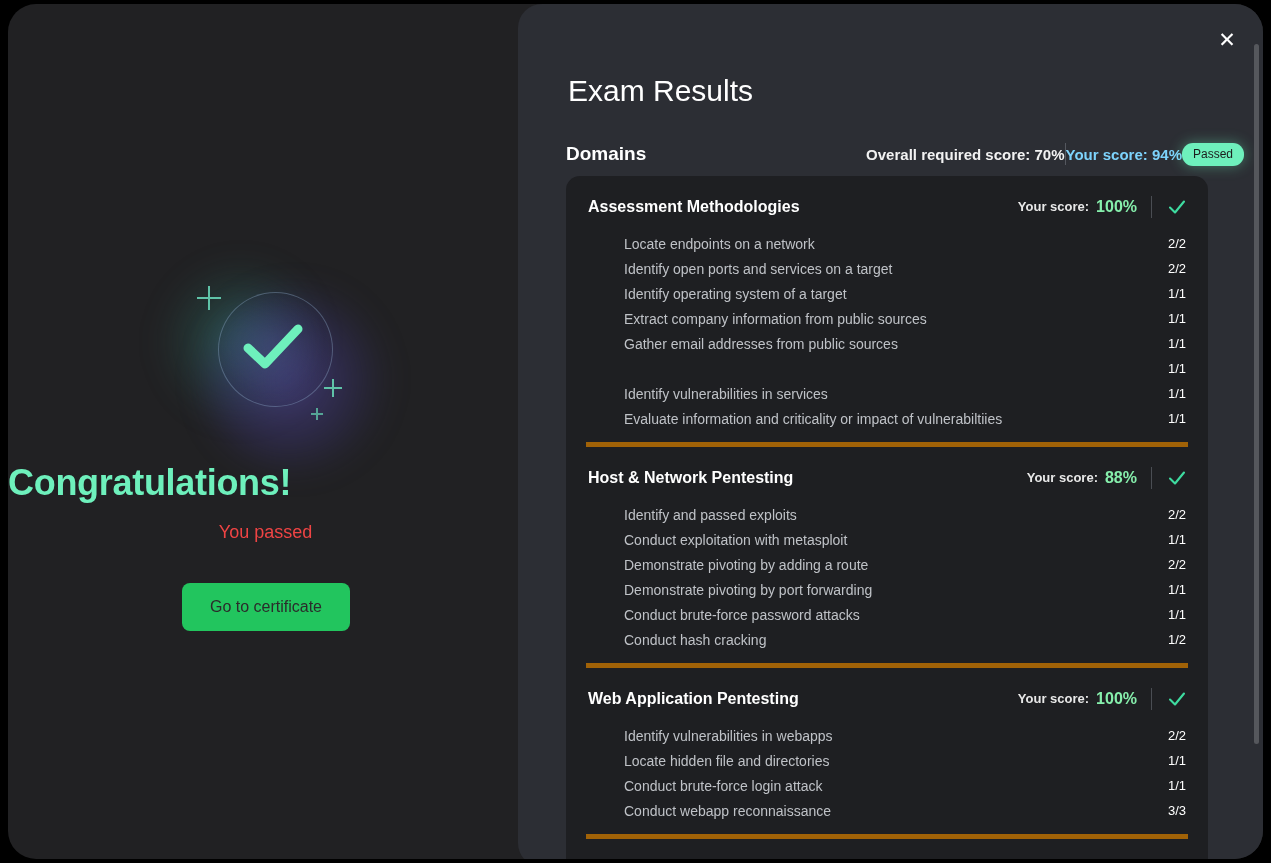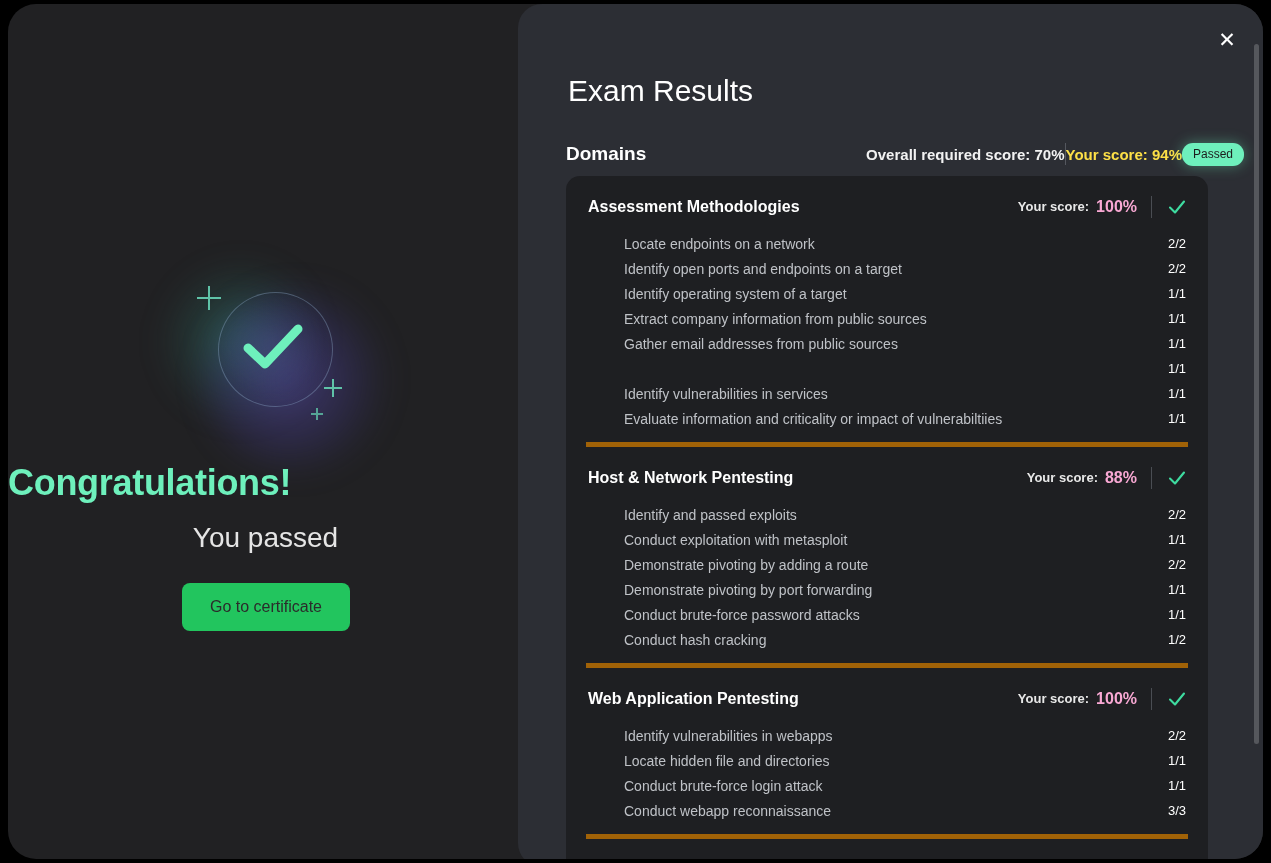--- a/index.html
+++ b/index.html
@@ -78,22 +78,22 @@
     text-align: left;
     font-size: 36px;
     font-weight: bold;
     color: #6EF0BC;
     letter-spacing: -0.3px;
   }
   .subtitle {
     position: absolute;
     left: 0; top: 518px; width: 515px;
     text-align: center;
-    font-size: 28px;
-    color: #e5e5e5;
+    font-size: 18px;
+    color: #ef4444;
   }
   .cert-btn {
     position: absolute;
     left: 174px; top: 579px;
     width: 168px; height: 48px;
     background: #22c55e;
     color: #2b2b2b;
     border: none;
     border-radius: 8px;
     font-size: 16px;
@@ -135,21 +135,21 @@
     width: 678px; height: 26px;
     display: flex; align-items: center;
   }
   .domains-label { font-size: 19px; font-weight: bold; color: #FFFFFF; }
   .summary-right {
     margin-left: auto;
     display: flex; align-items: center; 
   }
   .req-score { font-size: 15px; font-weight: bold; color: #F2F2F2; white-space: nowrap; }
   .vdiv { width: 1px; height: 22px; background: #55585f; }
-  .your-score-top { font-size: 15px; font-weight: bold; color: #fde047; white-space: nowrap; }
+  .your-score-top { font-size: 15px; font-weight: bold; color: #7dd3fc; white-space: nowrap; }
   .pass-badge {
     background: #6EF0BC;
     color: #1c1c1c;
     font-size: 12px;
     border-radius: 11px;
     padding: 4px 11px 5px;
     box-shadow: 0 0 14px rgba(110,240,188,0.40);
     white-space: nowrap;
   }
 
@@ -168,21 +168,21 @@
   .domain-block { padding: 0; }
   .domain-block + .domain-block { border-top: 5px solid #a16207; }
   .domain-head {
     display: flex; align-items: center;
     height: 49px;
     padding: 0 2px;
   }
   .domain-name { font-size: 16px; font-weight: bold; color: #FFFFFF; }
   .domain-right { margin-left: auto; display: flex; align-items: center; }
   .dom-score-lbl { font-size: 13px; font-weight: bold; color: #E8E8E8; }
-  .dom-score-val { font-size: 16px; font-weight: bold; color: #f9a8d4; margin-left: 7px; }
+  .dom-score-val { font-size: 16px; font-weight: bold; color: #86efac; margin-left: 7px; }
   .vdiv-sm { width: 1px; height: 22px; background: #4a4d53; margin: 0 16px 0 14px; }
   .tick { width: 18px; height: 18px; }
 
   .obj-row {
     display: flex; align-items: center;
     height: 25px;
     padding: 0 2px 0 38px;
   }
   .obj-label { font-size: 14px; color: #BFC2C7; }
   .obj-score { margin-left: auto; font-size: 13px; font-weight: normal; color: #FFFFFF; }
@@ -263,21 +263,21 @@
                 <svg class="tick" viewBox="0 0 18 18">
                   <path d="M2 9.5 L7 14.5 L16 3.5" fill="none" stroke="#3EDBA0" stroke-width="2.1" stroke-linecap="round" stroke-linejoin="round"></path>
                 </svg>
               </span>
             </div>
             <div class="obj-row">
               <span class="obj-label">Locate endpoints on a network</span>
               <span class="obj-score">2/2</span>
             </div>
             <div class="obj-row">
-              <span class="obj-label">Identify open ports and endpoints on a target</span>
+              <span class="obj-label">Identify open ports and services on a target</span>
               <span class="obj-score">2/2</span>
             </div>
             <div class="obj-row">
               <span class="obj-label">Identify operating system of a target</span>
               <span class="obj-score">1/1</span>
             </div>
             <div class="obj-row">
               <span class="obj-label">Extract company information from public sources</span>
               <span class="obj-score">1/1</span>
             </div>

